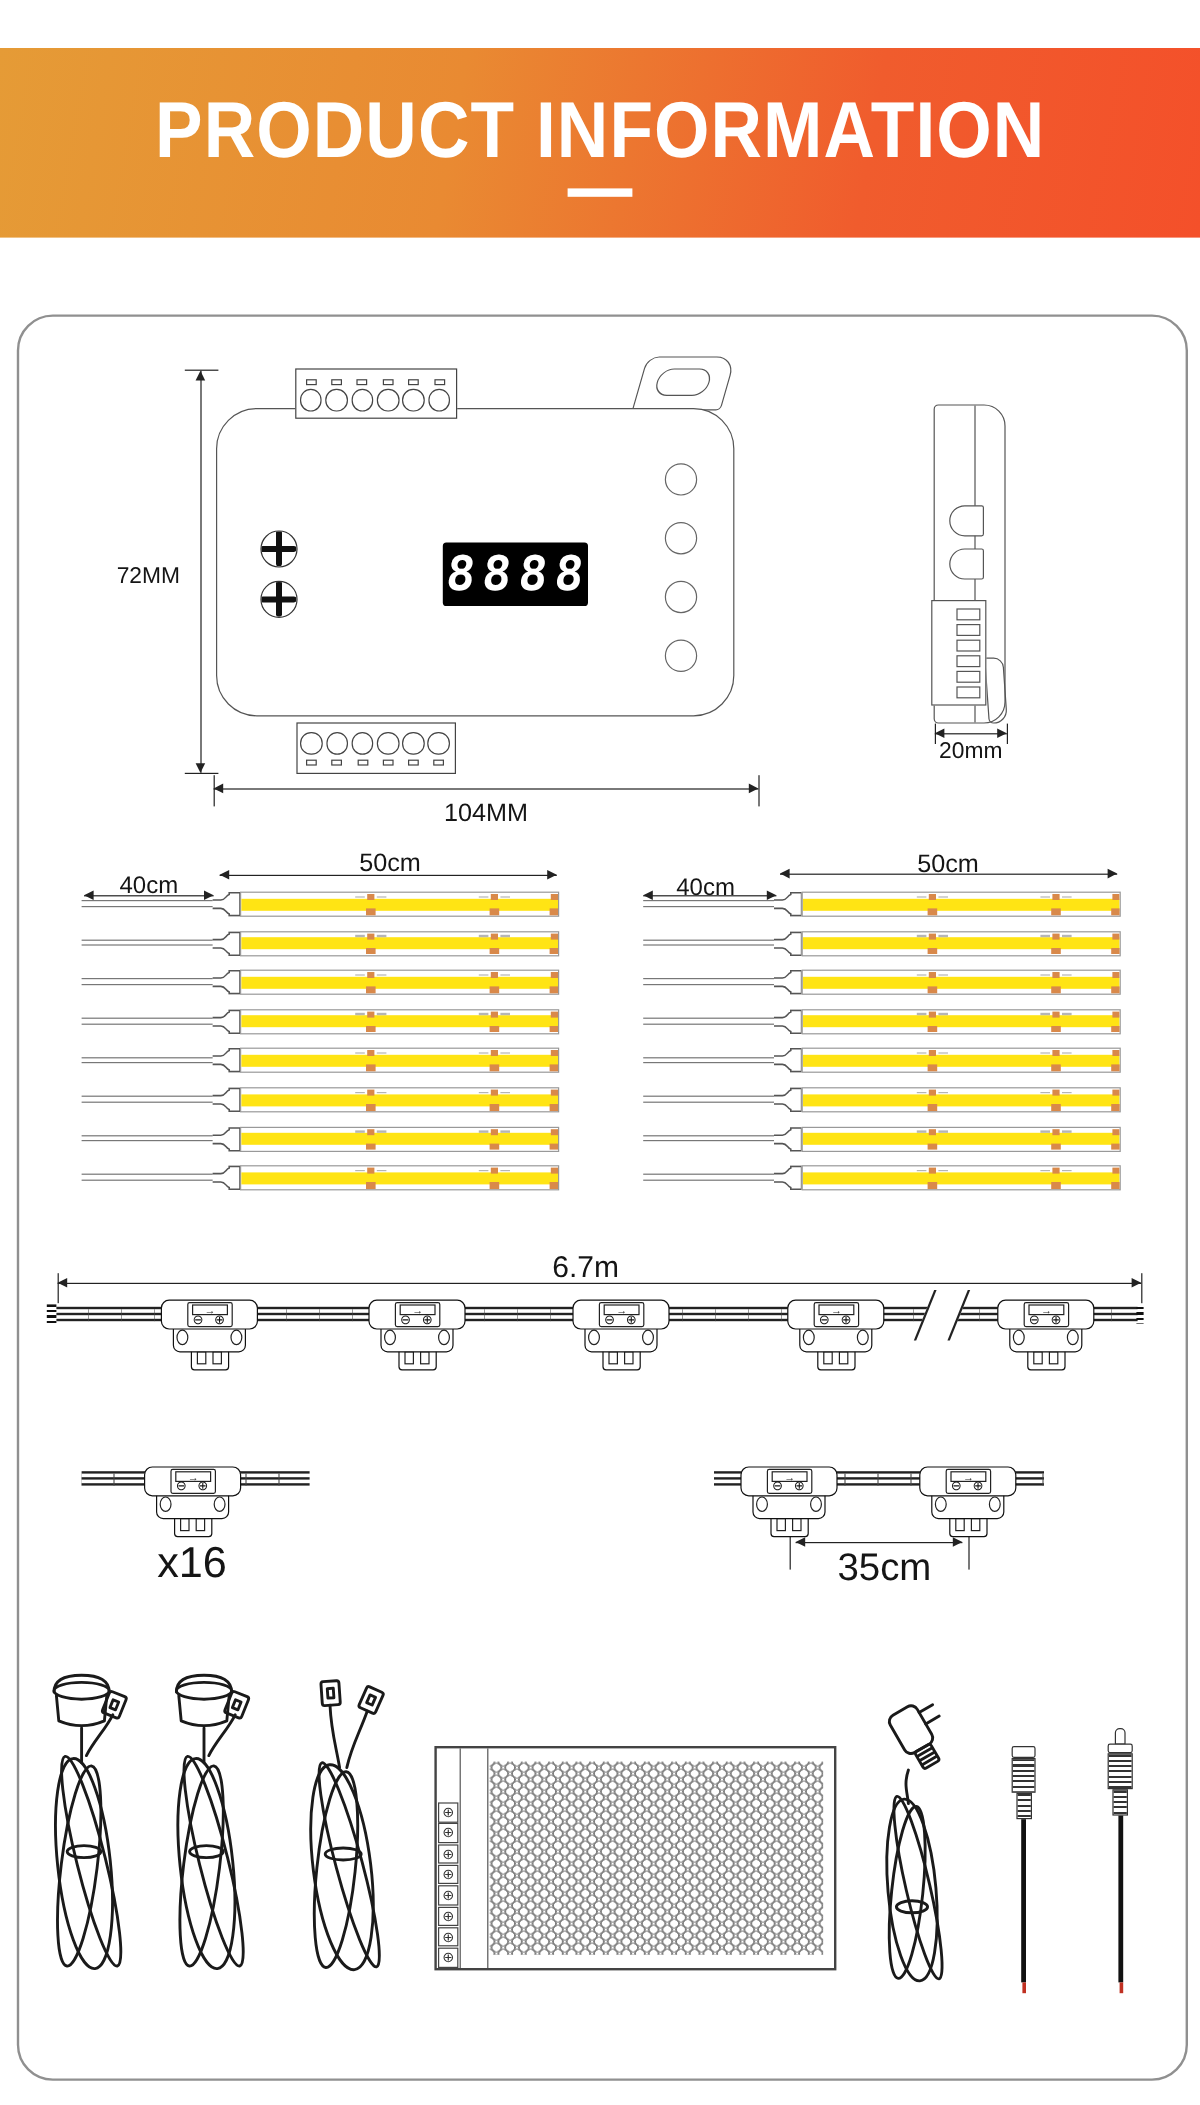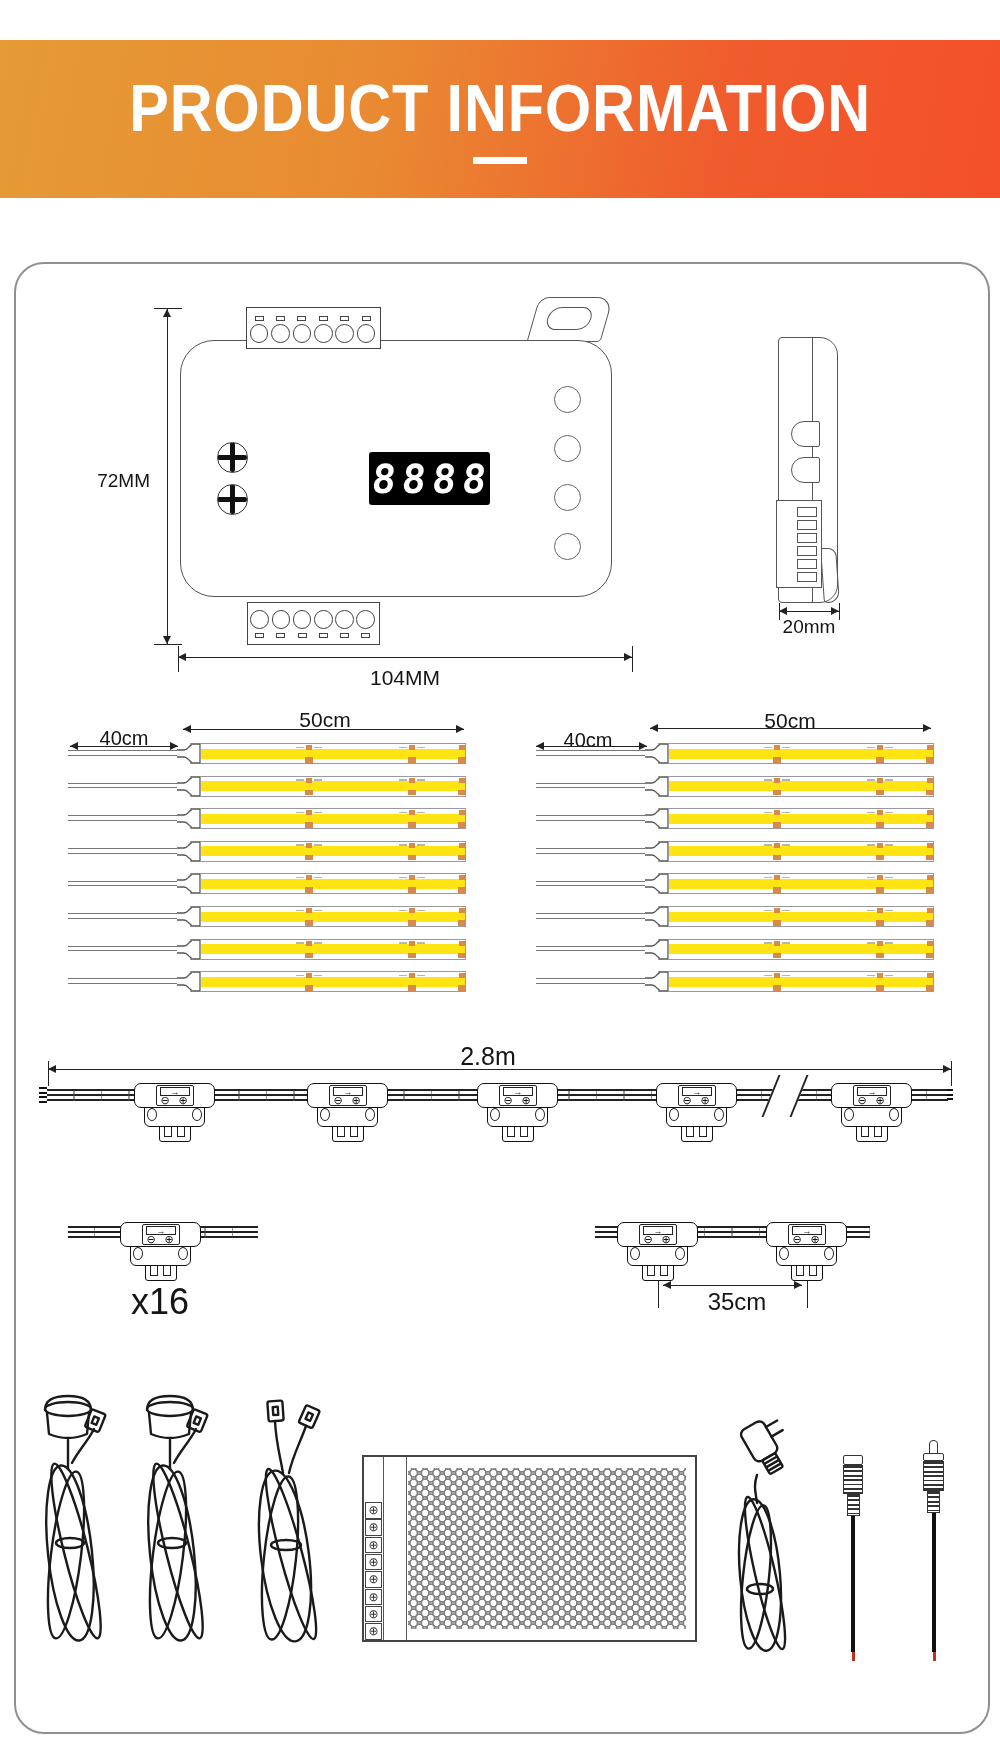--- a/index.html
+++ b/index.html
@@ -651,21 +651,21 @@
         </div>
       <div class="cg" style="left:99%">
           <i class="ps" style="background: rgb(217, 137, 74);"></i>
           <i class="pb" style="background: rgb(217, 137, 74);"></i>
         </div>
     </div>
   </div>
   </div>
 
 <div>
-  <div class="lab" style="left:438px;top:1042px;width:100px;font-size:25px">2.8m</div>
+  <div class="lab" style="left:438px;top:1042px;width:100px;font-size:25px">6.7m</div>
   <div class="tkv" style="left:47.5px;top:1061px;height:25px"></div>
   <div class="tkv" style="left:950.5px;top:1061px;height:25px"></div>
   <div class="dh ar" style="left:48px;top:1069px;width:903px"></div>
   <div class="ribbon" style="left:47px;top:1089px;width:901px">
     <i class="r1"></i>
       <i class="r2"></i>
       <i class="r3"></i>
       <i class="tk"></i>
   </div>
   <div class="fray" style="left:39px;top:1087px;width:8px;height:18px"></div>
@@ -752,21 +752,21 @@
 <div>
   <div class="ribbon" style="left:595px;top:1226px;width:275px">
     <i class="r1"></i>
       <i class="r2"></i>
       <i class="r3"></i>
       <i class="tk"></i>
   </div>
   <div class="tkv" style="left:657.5px;top:1274px;height:34px"></div>
   <div class="tkv" style="left:806.5px;top:1274px;height:34px"></div>
   <div class="dh ar" style="left:663px;top:1285px;width:139px"></div>
-  <div class="lab" style="left:687px;top:1288px;width:100px;font-size:24px">35cm</div>
+  <div class="lab" style="left:687px;top:1288px;width:100px;font-size:32px">35cm</div>
 </div>
 <div id="single-conns">
     <div class="cn" style="left: 119px; top: 1222px;">
     <div class="tab"></div>
     <div class="sl sl1"></div>
     <div class="sl sl2"></div>
     <div class="m"></div>
     <div class="ov ov1"></div>
     <div class="ov ov2"></div>
     <div class="t"></div>

